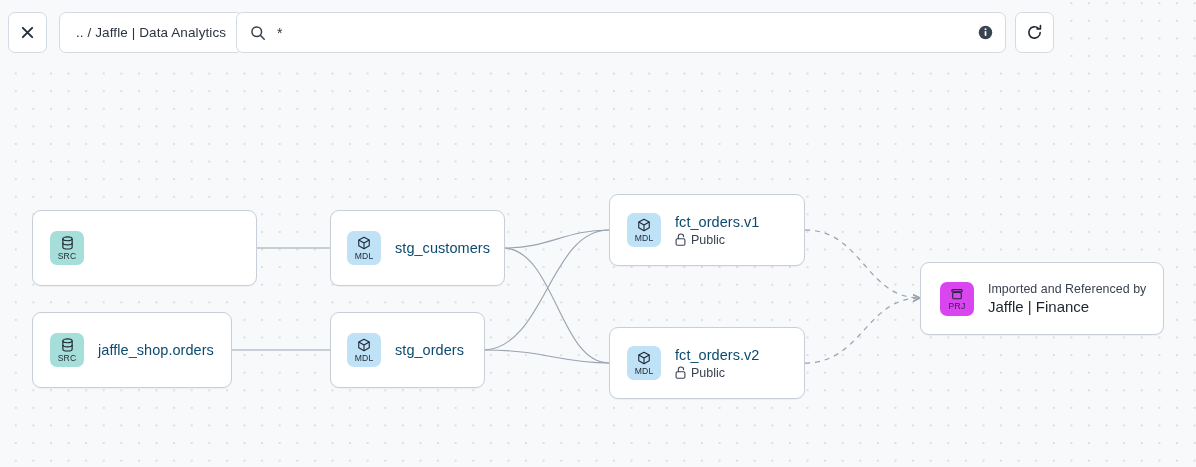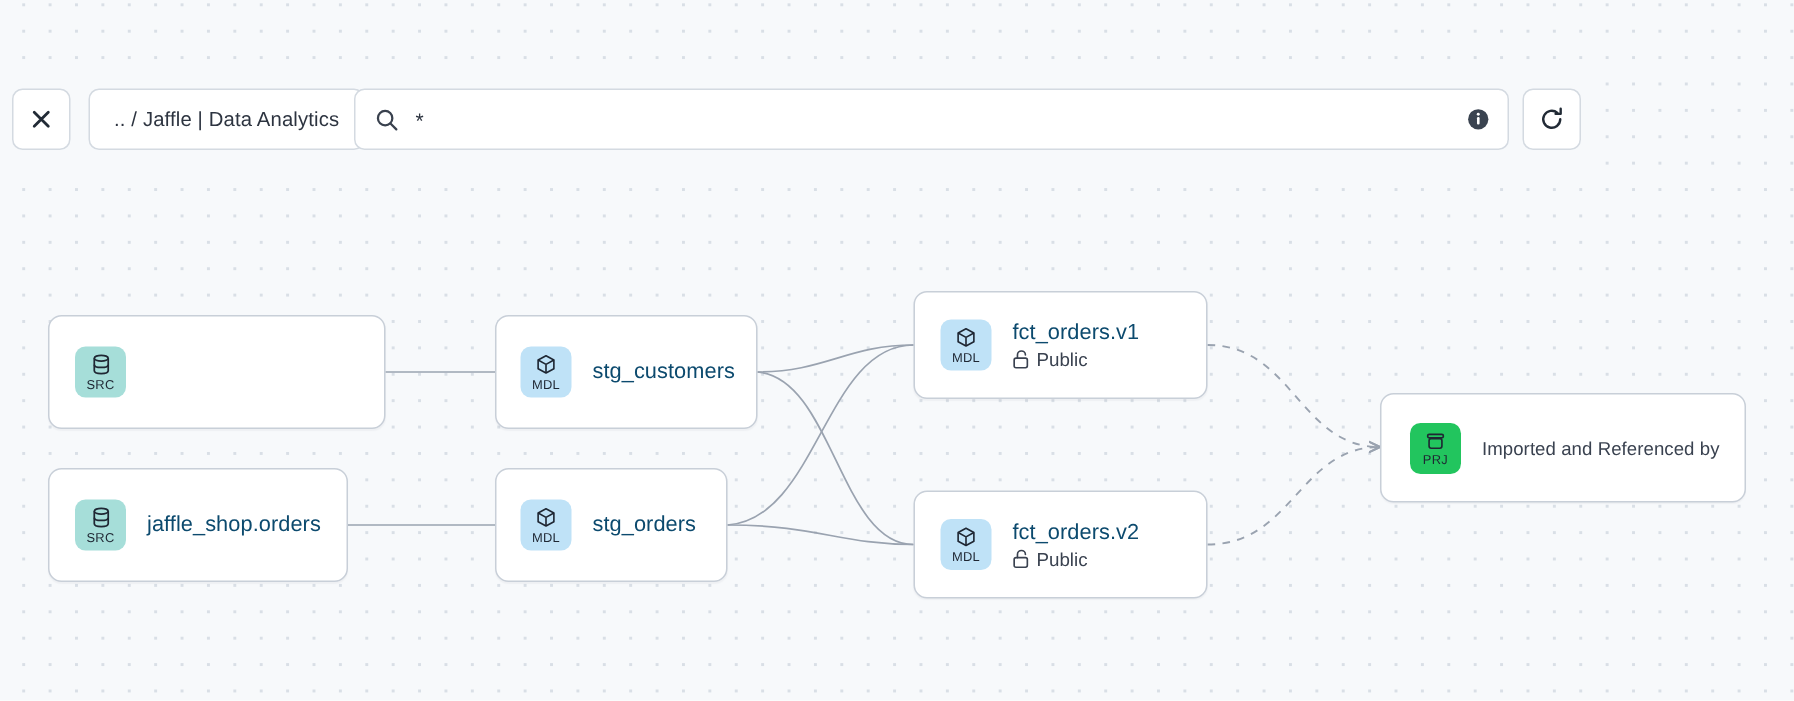--- a/index.html
+++ b/index.html
@@ -21,21 +21,20 @@
   }
 
   
   #toolbar {
     position: absolute;
     top: 0; left: 0;
     width: 1064px;
     height: 64px;
     background: #f7f9fb;
     z-index: 30;
-    margin-top: 47px;
   }
 
   .tb-btn {
     position: absolute;
     background: #ffffff;
     border: 1px solid #d4dae1;
     border-radius: 7px;
     display: flex;
     align-items: center;
     justify-content: center;
@@ -104,21 +103,21 @@
   .badge .glyph { height: 15px; display:flex; align-items:center; }
   .badge .tag {
     font-size: 8.6px;
     line-height: 10px;
     letter-spacing: .2px;
     color: #1f2733;
     font-family: "Liberation Sans", sans-serif;
   }
   .badge-src { background: #a6ded9; text-align: right; }
   .badge-mdl { background: #bfe2f7; }
-  .badge-prj { background: #22c55e; }
+  .badge-prj { background: #d946ef; }
 
   .node-body { margin-left: 14px; min-width: 0; }
   .node-title {
     font-size: 14.5px;
     color: #0c4a6e;
     white-space: nowrap;
     letter-spacing: .05px;
   }
   .node-sub {
     display: flex;
@@ -321,17 +320,18 @@
         <span class="glyph">
           <svg width="14" height="14" viewBox="0 0 16 16">
             <rect x="3.1" y="6.2" width="9.8" height="7.3" rx="1.6" fill="none" stroke="#1f2733" stroke-width="1.25"></rect>
             <rect x="2.0" y="3.0" width="12.0" height="2.6" rx="1.2" fill="none" stroke="#1f2733" stroke-width="1.25"></rect>
           </svg>
         </span>
         <span class="tag">PRJ</span>
       </div>
       <div class="node-body">
         <div class="node-kicker">Imported and Referenced by</div>
+        <div class="node-name2">Jaffle | Finance</div>
       </div>
     </div>
 
   </div>
 </div>
 
 </body></html>

